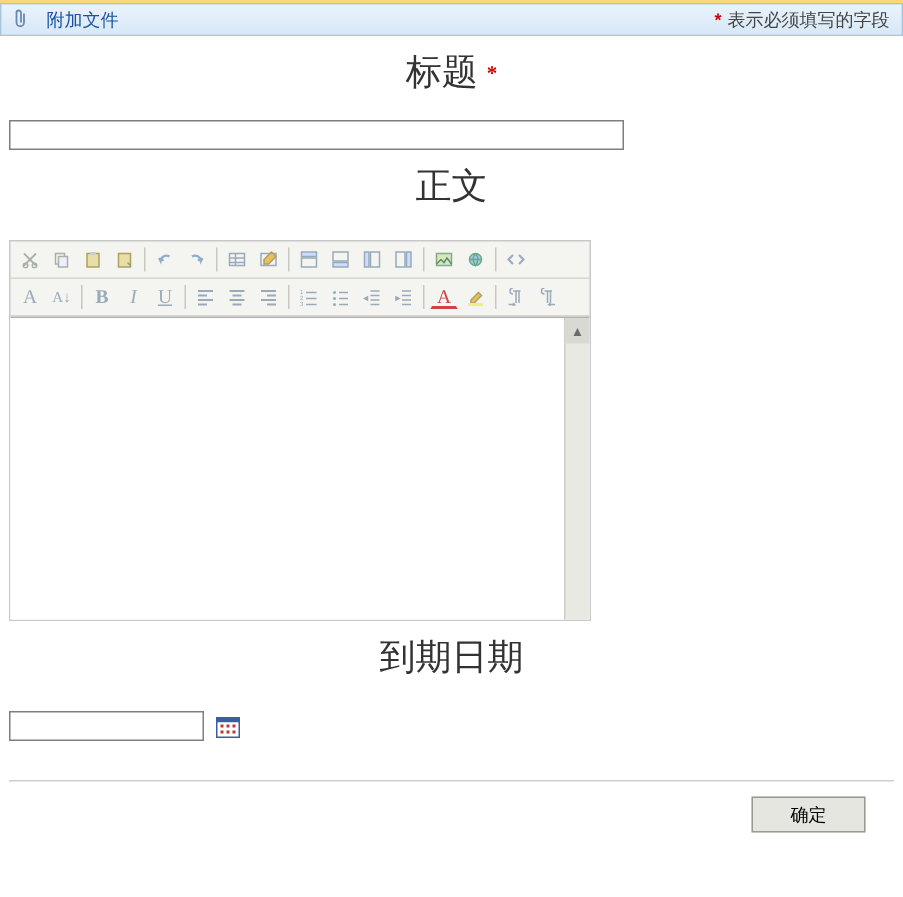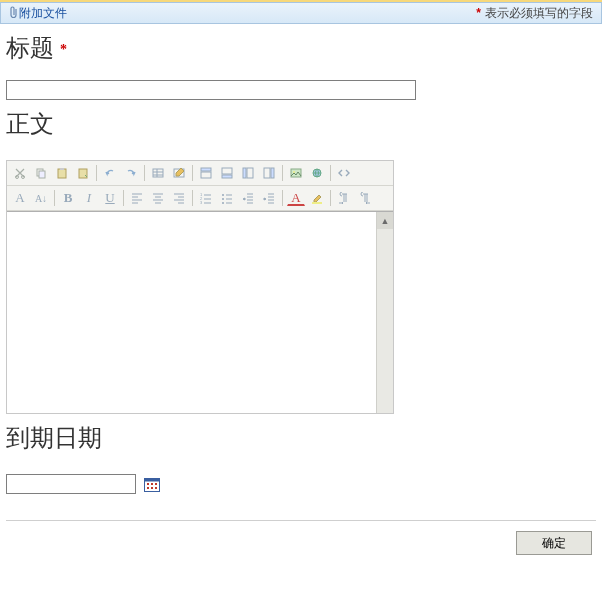--- a/index.html
+++ b/index.html
@@ -20,35 +20,36 @@
     align-items: center;
     background: linear-gradient(#eaf3fb, #d7e8f7);
     border: 1px solid #a8c5e0;
     padding: 2px 8px;
     height: 22px;
   }
   .attach-link {
     color: #1a51a0;
     display: flex;
     align-items: center;
-    gap: 0;
+    gap: 12px;
     cursor: pointer;
   }
   .required-note {
     color: #444;
     display: flex;
     align-items: center;
     gap: 4px;
   }
   .ast { color: #c00; font-weight: bold; }
   .section-label {
     font-family: SimSun, serif;
     font-size: 24px;
     color: #333;
     padding: 8px 6px 2px 6px;
+    text-align: center;
   }
   .title-input {
     margin: 14px 6px 0 6px;
     width: 410px;
     height: 20px;
     border: 1px solid #7e7e7e;
     background: #fff;
   }
   .editor-wrap {
     margin: 18px 6px 0 6px;
@@ -126,21 +127,21 @@
   .cal-icon svg { display: block; }
   .divider {
     margin: 26px 6px 0 6px;
     height: 1px;
     background: #cfcfcf;
   }
   .button-row {
     display: flex;
     justify-content: flex-end;
     gap: 10px;
-    padding: 10px 10px 12px 0;
+    padding: 10px 25px 12px 0;
   }
   .btn {
     width: 76px;
     height: 24px;
     background: #e6e6e0;
     border: 1px solid #9a9a94;
     font-family: SimSun, Tahoma, sans-serif;
     font-size: 12px;
     cursor: pointer;
   }

